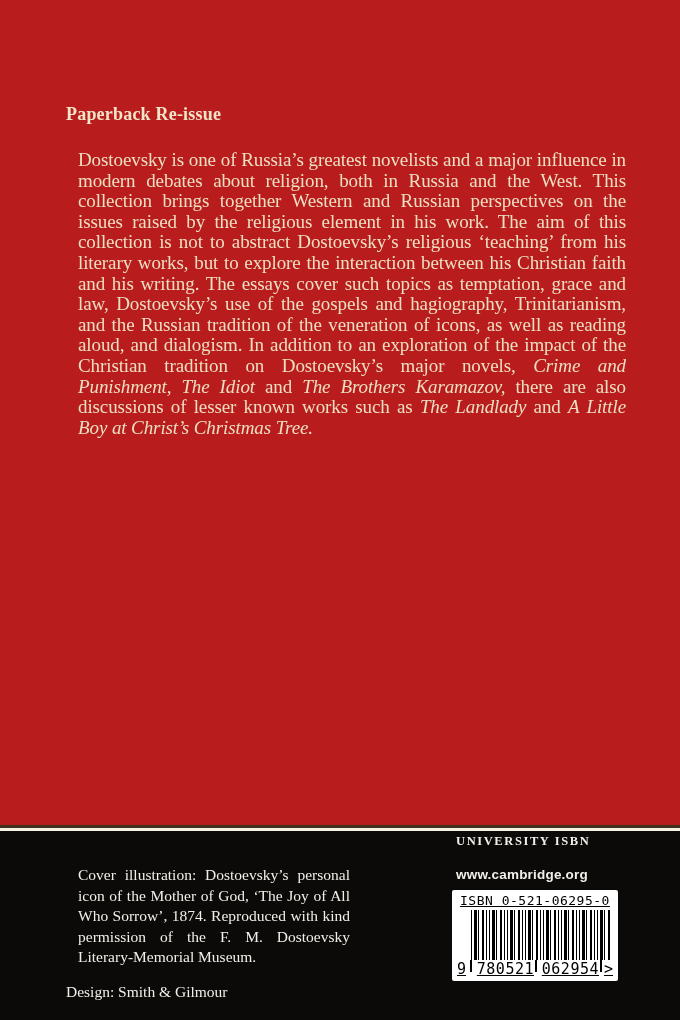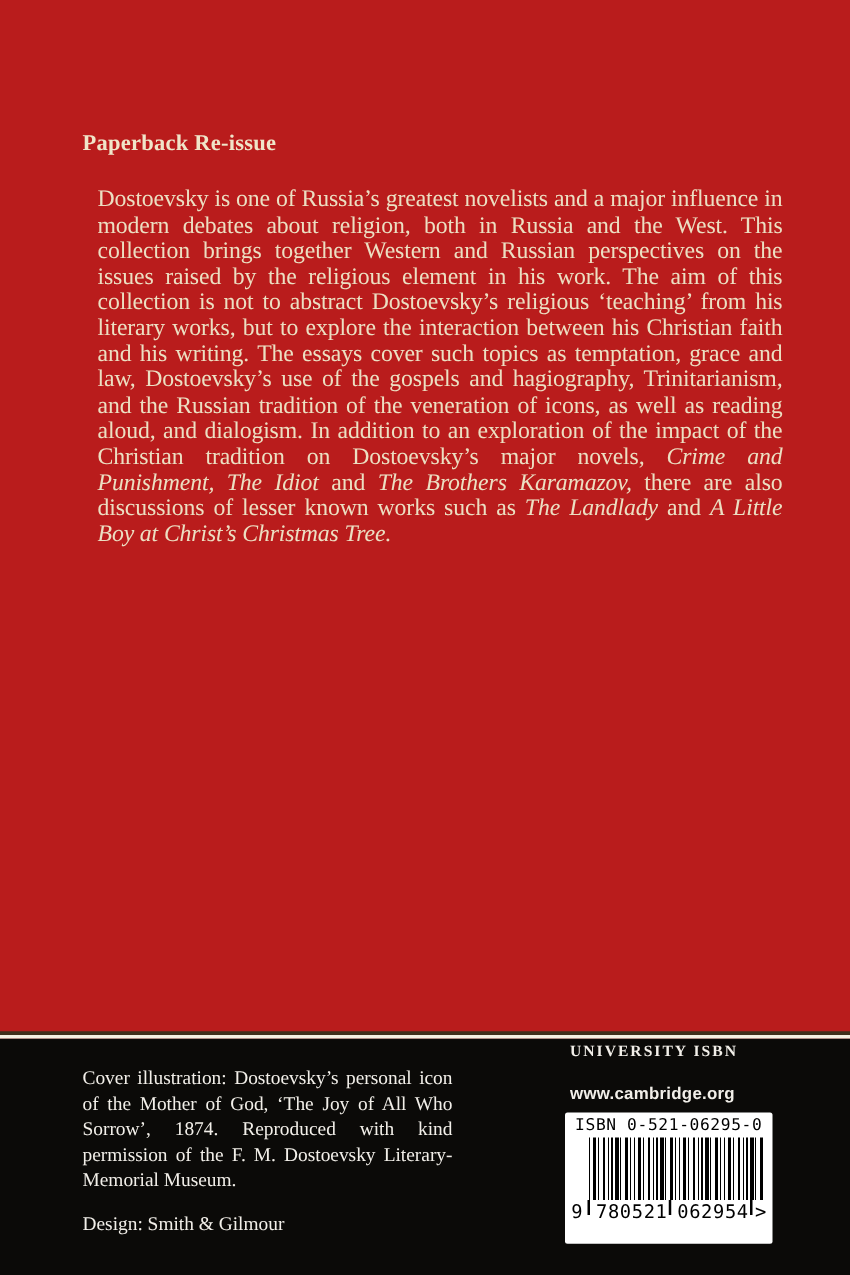--- a/index.html
+++ b/index.html
@@ -48,21 +48,21 @@
     height: 189px;
     background: #0b0a08;
     color: #f2efe9;
   }
   .credit-block {
     position: absolute;
     left: 66px; top: 22px;
     width: 296px;
   }
   .credit {
-    margin: 0;
+    margin: 12px;
     font-size: 15.5px;
     line-height: 20.5px;
     text-align: justify;
   }
   .design-credit {
     margin: 14px 0 0 0;
     font-size: 15.5px;
     line-height: 20px;
   }
   .publisher-block {
@@ -91,26 +91,27 @@
     margin-left: 4px;
     margin-top: 17px;
     font-family: "Liberation Sans", sans-serif;
     font-size: 13.5px;
     font-weight: 700;
     letter-spacing: 0.2px;
     line-height: 17px;
   }
   .isbn-box {
     margin-top: 7px;
-    width: 166px; height: 105px;
+    width: 166px; height: 91px;
     background: #ffffff;
     border-radius: 2px;
     box-sizing: border-box;
     padding: 3px 5px 2px 5px;
     color: #000;
+    text-decoration: underline;
   }
   .isbn-label {
     font-family: "DejaVu Sans Mono", monospace;
     font-size: 13px;
     letter-spacing: 0.5px;
     text-align: center;
     white-space: nowrap;
   }
   .bars {
     margin: 2px 2px 0 14px;

